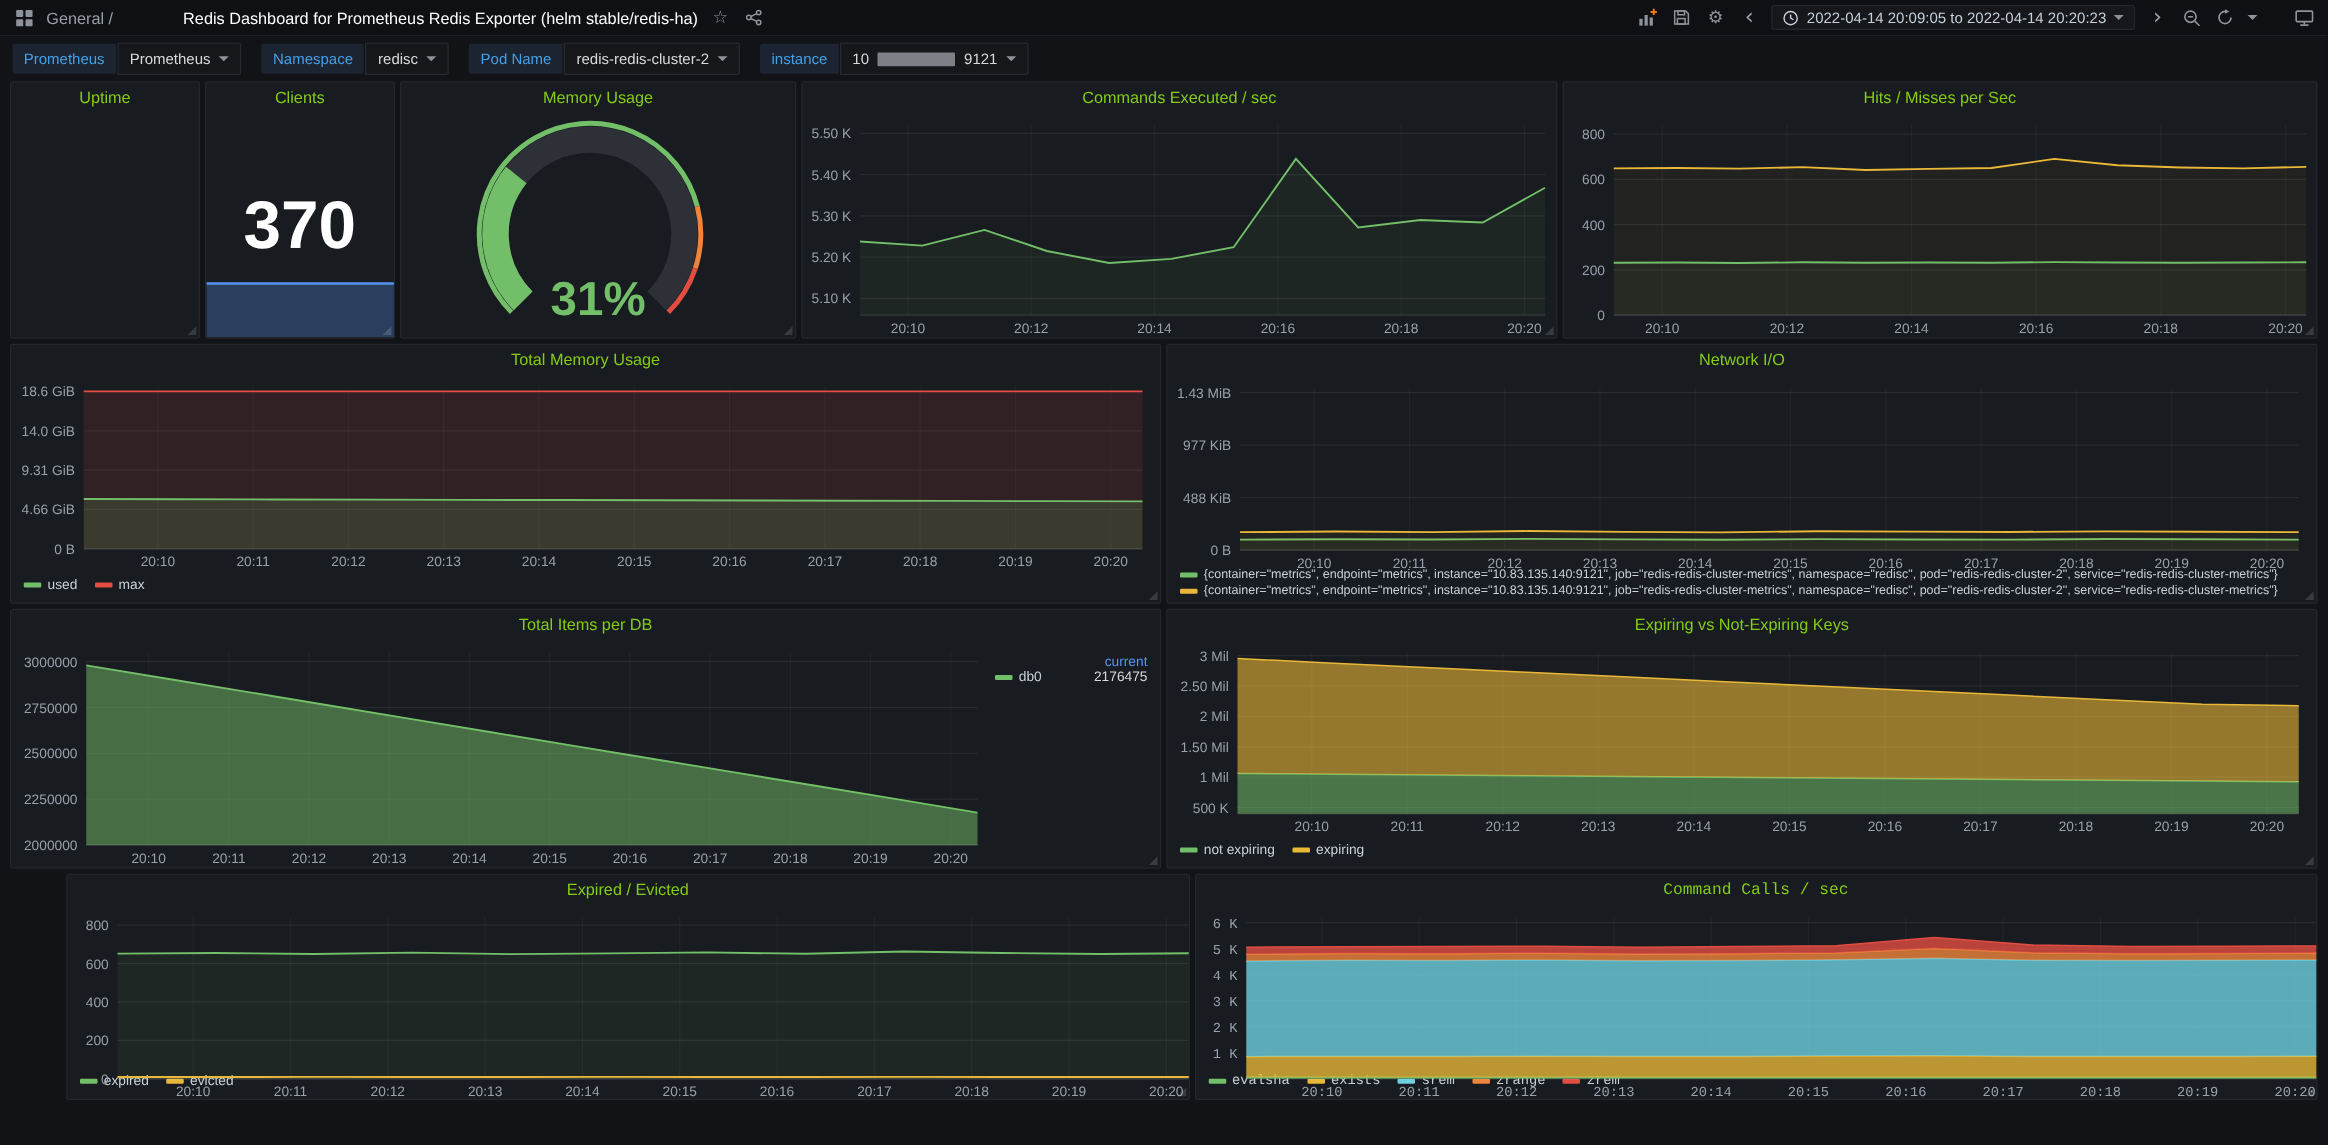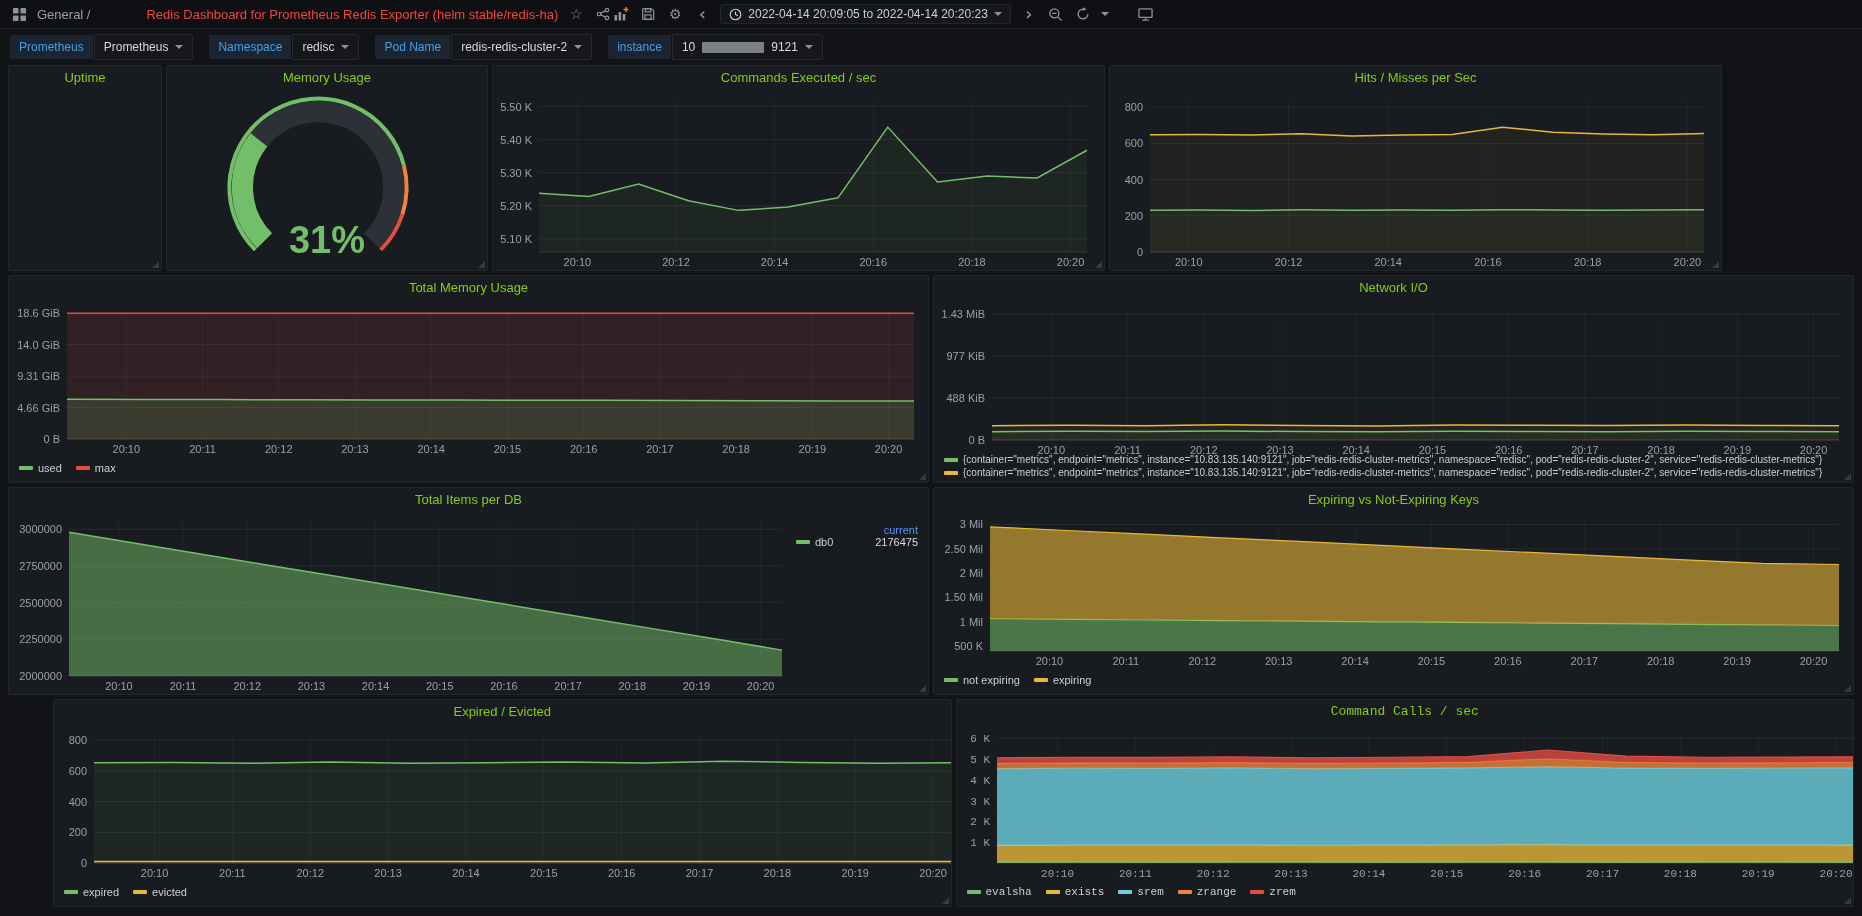--- a/index.html
+++ b/index.html
@@ -4,27 +4,27 @@
 <style>
   html,body{margin:0;padding:0;}
   body{
     width:1862px;height:916px;overflow:hidden;
     background:#111317;color:#d8d9da;
     font-family:"Liberation Sans","DejaVu Sans",sans-serif;
     -webkit-font-smoothing:antialiased;
   }
   
   .nav{height:28px;background:#0e1013;border-bottom:1px solid #1d2025;
-    display:flex;align-items:center;justify-content:flex-start;padding:0 10px;}
+    display:flex;align-items:center;justify-content:space-between;padding:0 10px;}
   .nav-left,.nav-right{display:flex;align-items:center;gap:9px;}
   .icon{display:inline-flex;align-items:center;justify-content:center;
     width:18px;height:18px;color:#8e9299;cursor:pointer;}
   .icon svg{display:block;}
   .crumb{font-size:13px;color:#9aa0a8;white-space:nowrap;}
-  .dash-title{font-size:13px;color:#ef4444;font-weight:500;white-space:nowrap;padding-left:47px;}
+  .dash-title{font-size:13px;color:#ffffff;font-weight:500;white-space:nowrap;padding-left:47px;}
   .star{font-size:14px;line-height:14px;font-family:"DejaVu Sans",sans-serif;}
   .chev{font-size:18px;line-height:16px;font-family:"DejaVu Sans",sans-serif;color:#9aa0a8;}
   .timebox{display:flex;align-items:center;gap:6px;font-size:12px;color:#c7d0d9;
     padding:2px 8px;border-radius:2px;background:#15171b;border:1px solid #23262c;cursor:pointer;white-space:nowrap;}
   .caret{width:0;height:0;border-left:4px solid transparent;border-right:4px solid transparent;
     border-top:4px solid #8e9299;display:inline-block;}
   
   .vars{height:36px;display:flex;align-items:center;gap:16px;padding:0 10px;background:#111317;}
   .var{display:flex;align-items:center;gap:1px;}
   .var-label{height:24px;display:flex;align-items:center;padding:0 9px;background:#1b2430;
@@ -185,20 +185,31 @@
   </div>
 
   <main class="grid">
 
     <div class="row" style="height:206px;">
       <section class="panel" style="width:152px;">
         <div class="panel-title">Uptime</div>
         <span class="resize"></span>
       </section>
 
+      <section class="panel" style="width:152px;">
+        <div class="panel-title">Clients</div>
+        <div class="panel-body">
+          <div class="spark"><svg width="151" height="180">
+                <path d="M0,180 L0,136.8 L151,136.8 L151,180 Z" fill="#5794f2" fill-opacity="0.3"></path>
+                <path d="M0,136.8 L151,136.8" fill="none" stroke="#5794f2" stroke-width="2"></path>
+              </svg></div>
+          <div class="stat-value v-lg">370</div>
+        </div>
+        <span class="resize"></span>
+      </section>
 
       <section class="panel" style="width:320px;">
         <div class="panel-title">Memory Usage</div>
         <div class="panel-body">
           <div class="chart"><svg width="302" height="180">
                 <path d="M97.542727342297 150.657272657703 A75.6 75.6 0 1 1 204.457272657703 150.657272657703" stroke="#2d3137" stroke-width="21.168" fill="none"></path>
                 <path d="M97.542727342297 150.657272657703 A75.6 75.6 0 0 1 91.99946120522227 49.9316551810207" stroke="#73bf69" stroke-width="21.168" fill="none"></path>
                 <path d="M88.35033918687188 159.8496608131281 A88.6 88.6 0 1 1 236.8164680759967 75.16607599719386" stroke="#73bf69" stroke-width="4" fill="none"></path>
                 <path d="M236.8164680759967 75.16607599719386 A88.6 88.6 0 0 1 235.2636073437506 124.57890570162034" stroke="#ef843c" stroke-width="4" fill="none"></path>
                 <path d="M235.2636073437506 124.57890570162034 A88.6 88.6 0 0 1 213.6496608131281 159.8496608131281" stroke="#e24d42" stroke-width="4" fill="none"></path>
@@ -496,21 +507,21 @@
               <span class="legend-item">
                 <span class="legend-dash" style="background: rgb(234, 184, 57);"></span>
                 <span>expiring</span>
               </span>
             </div>
         </div>
         <span class="resize"></span>
       </section>
     </div>
 
-    <div class="row" style="height:208px;padding-left:45px;">
+    <div class="row" style="height:181px;padding-left:45px;">
       <section class="panel" style="width:921px;">
         <div class="panel-title">Expired / Evicted</div>
         <div class="panel-body">
           <div class="chart"><svg width="919" height="157">
                 <line x1="40" y1="139" x2="905" y2="139" stroke="rgba(255,255,255,0.07)"></line>
                 <text x="33" y="143" text-anchor="end" fill="#9aa0ab" font-size="11">0</text>
                 <line x1="40" y1="108.28571428571429" x2="905" y2="108.28571428571429" stroke="rgba(255,255,255,0.07)"></line>
                 <text x="33" y="112.28571428571429" text-anchor="end" fill="#9aa0ab" font-size="11">200</text>
                 <line x1="40" y1="77.57142857142858" x2="905" y2="77.57142857142858" stroke="rgba(255,255,255,0.07)"></line>
                 <text x="33" y="81.57142857142858" text-anchor="end" fill="#9aa0ab" font-size="11">400</text>

